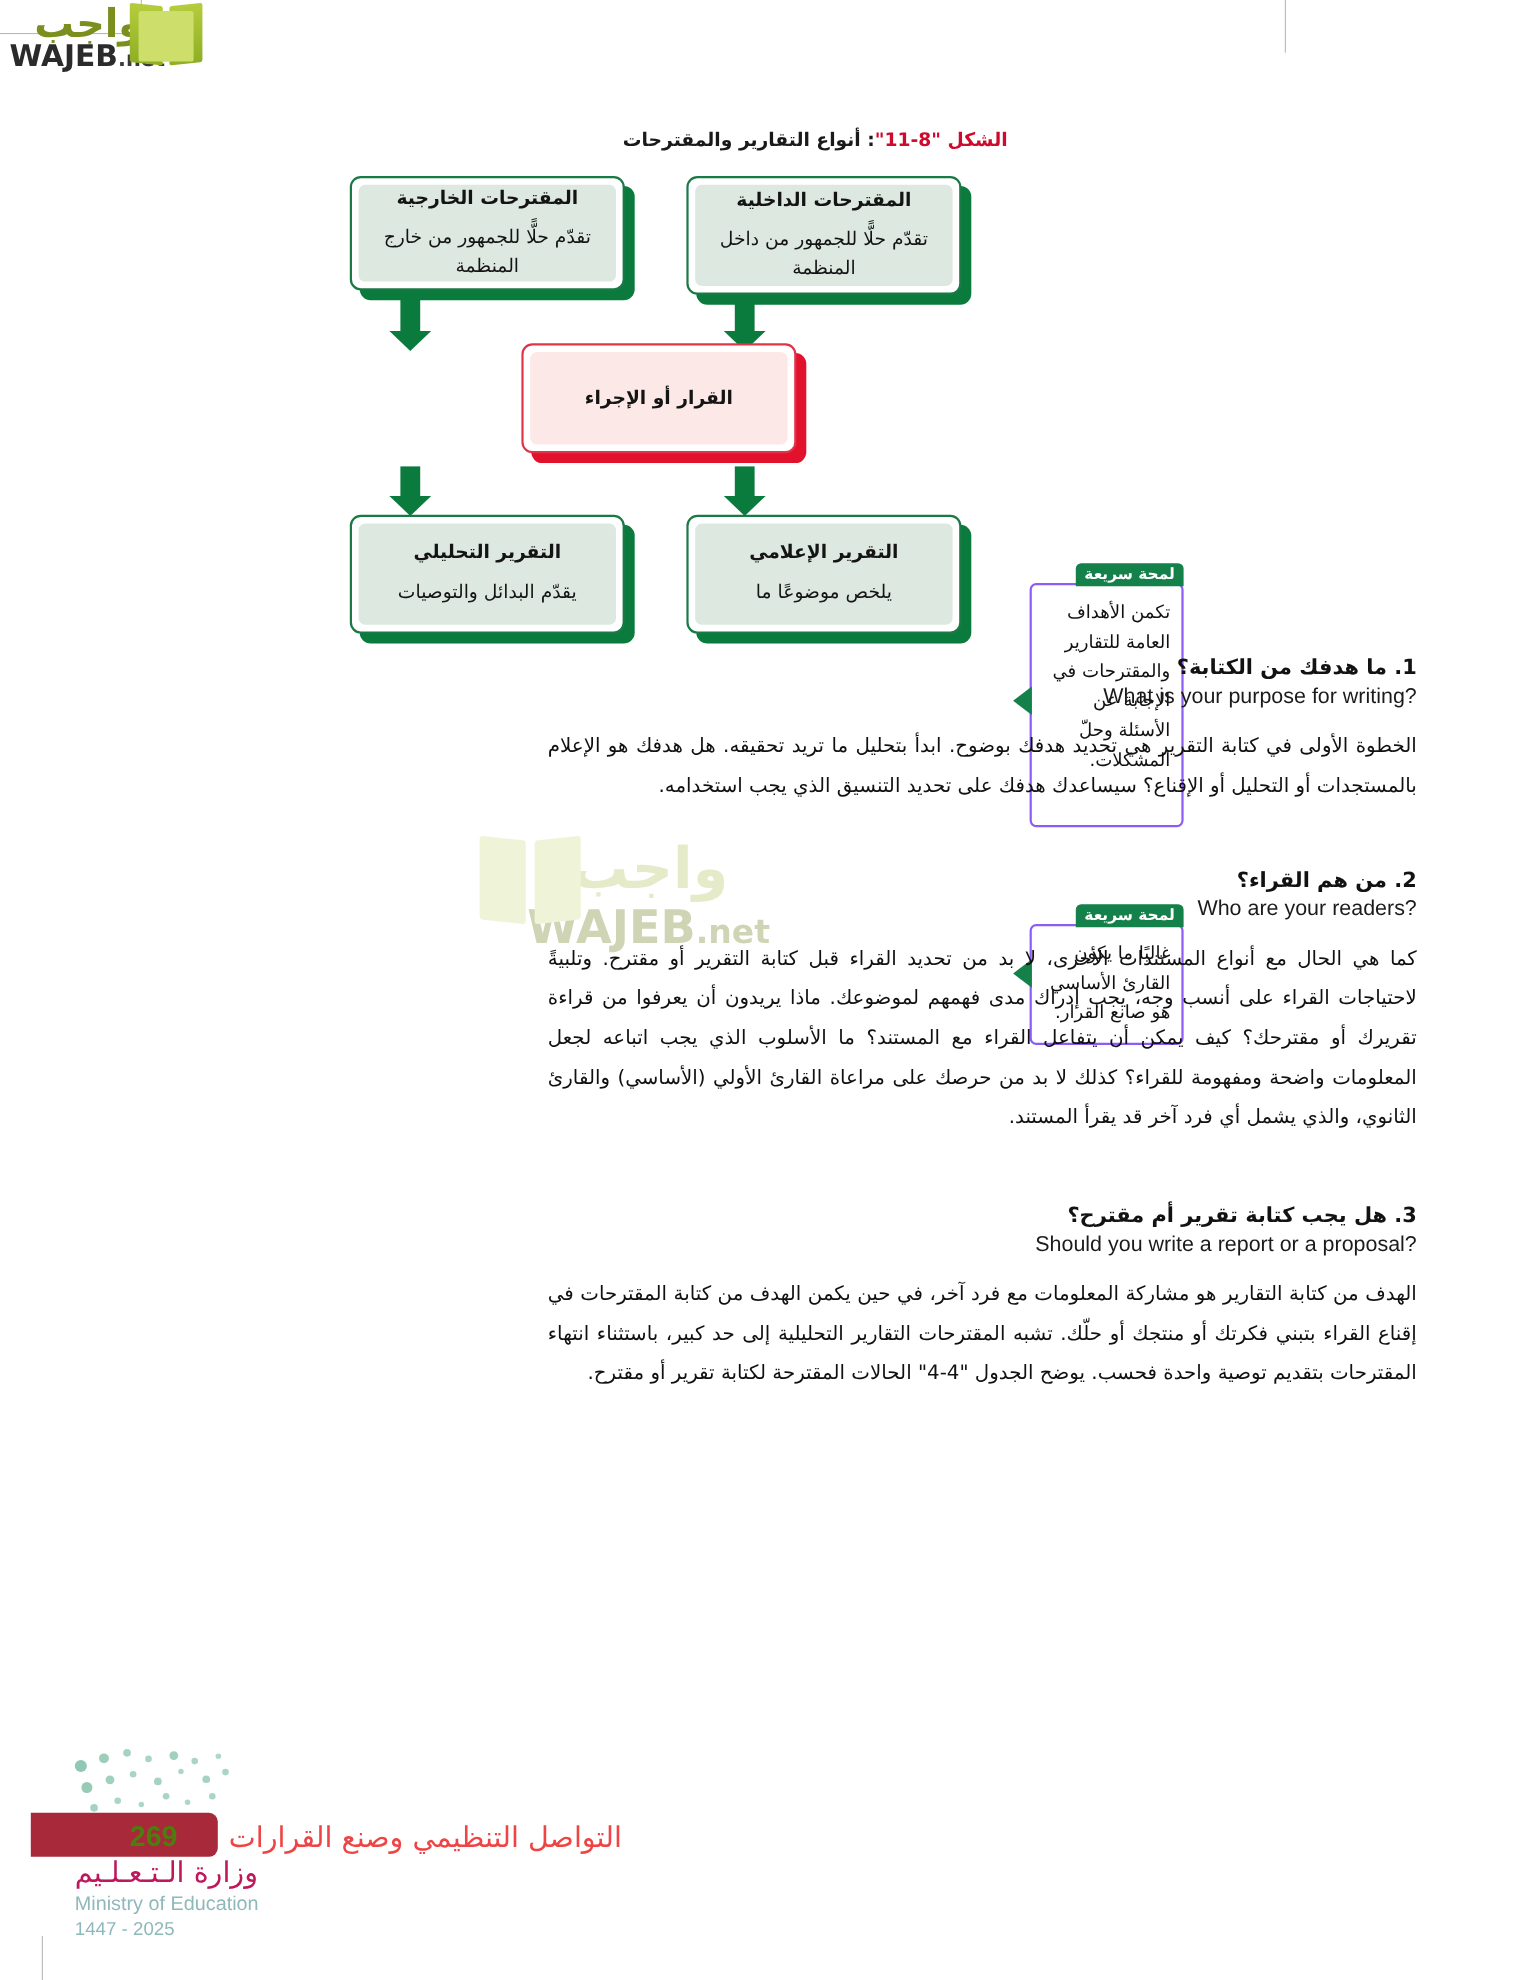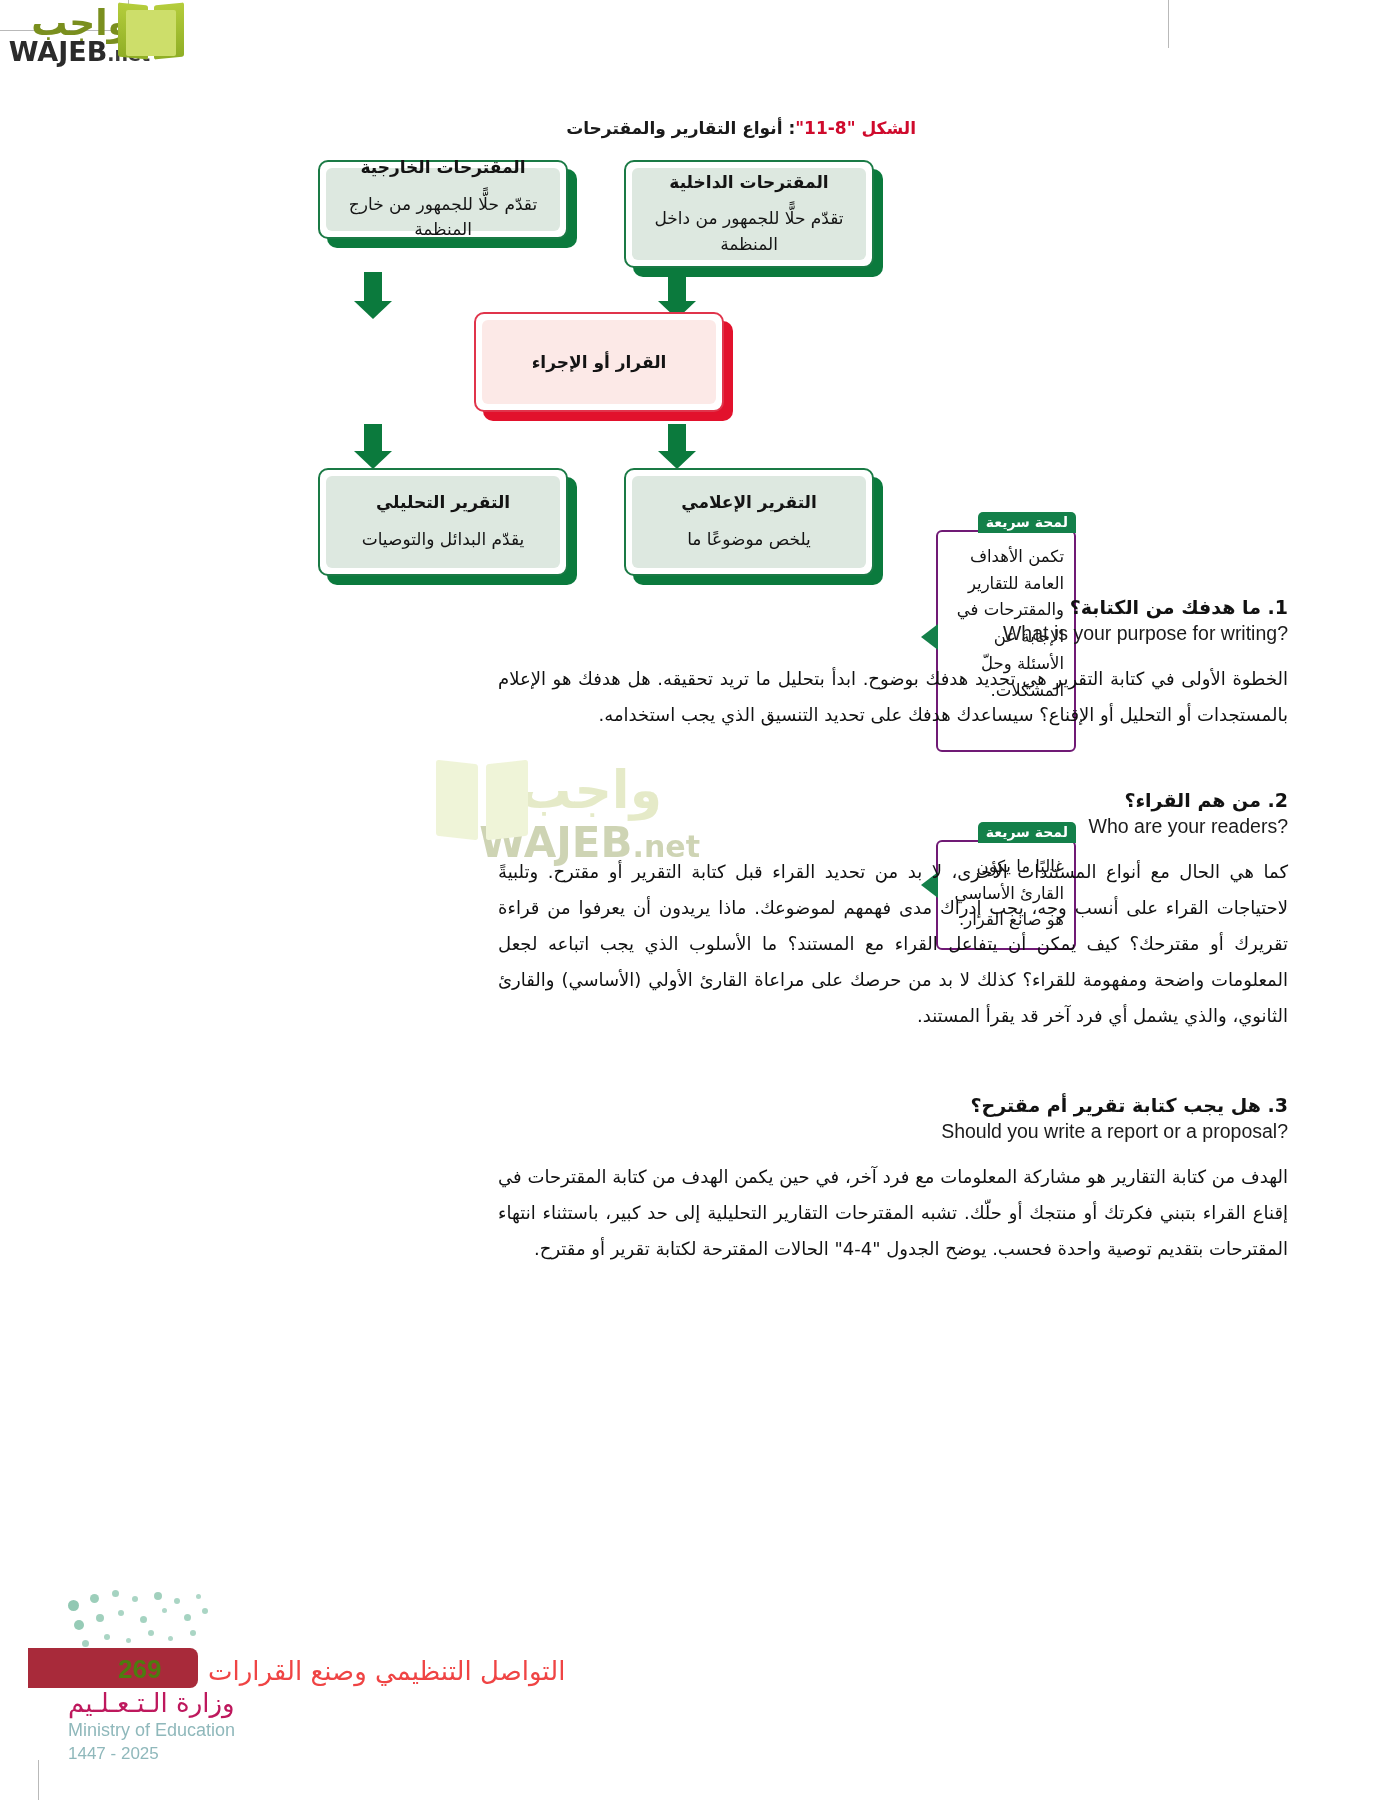--- a/index.html
+++ b/index.html
@@ -73,21 +73,21 @@
     background: #dde8e0;
     border-radius: 6px;
     display: flex; flex-direction: column;
     align-items: center; justify-content: center;
     text-align: center; direction: rtl;
     padding: 4px 10px; box-sizing: border-box;
   }
   .gbox .t1 { font-size: 17px; font-weight: bold; color:#141414; line-height: 1.4; }
   .gbox .t2 { font-size: 17px; color:#141414; line-height:1.5; margin-top: 12px; text-align: center; }
 
-  #box-external { right: 828px; top: 160px; width: 250px; height: 79px; }
+  #box-external { right: 828px; top: 160px; width: 250px; height: 104px; }
   #box-internal { right: 522px; top: 160px; width: 250px; height: 108px; }
   #box-analytic { right: 828px; top: 468px; width: 250px; height: 108px; }
   #box-informative { right: 522px; top: 468px; width: 250px; height: 108px; }
 
   .rbox {
     position: absolute;
     right: 672px; top: 312px; width: 250px; height: 100px;
     background: #ffffff;
     border: 2px solid #e0344b;
     border-radius: 10px;
@@ -113,21 +113,21 @@
     border-top: 18px solid #0b7a3d;
   }
   #arr-1 { right: 710px; top: 272px; height: 30px; }
   #arr-2 { right: 1014px; top: 272px; height: 30px; }
   #arr-3 { right: 710px; top: 424px; height: 28px; }
   #arr-4 { right: 1014px; top: 424px; height: 28px; }
 
   
   .callout {
     position: absolute;
-    border: 2px solid #701a75;
+    border: 2px solid #8b5cf6;
     background: #ffffff;
     border-radius: 6px;
     box-sizing: border-box;
     direction: rtl;
   }
   .callout .tag {
     position: absolute; right: -2px; top: -20px;
     background: #14804a; color: #ffffff;
     font-size: 14px; font-weight: bold;
     padding: 2px 8px 3px 8px;

